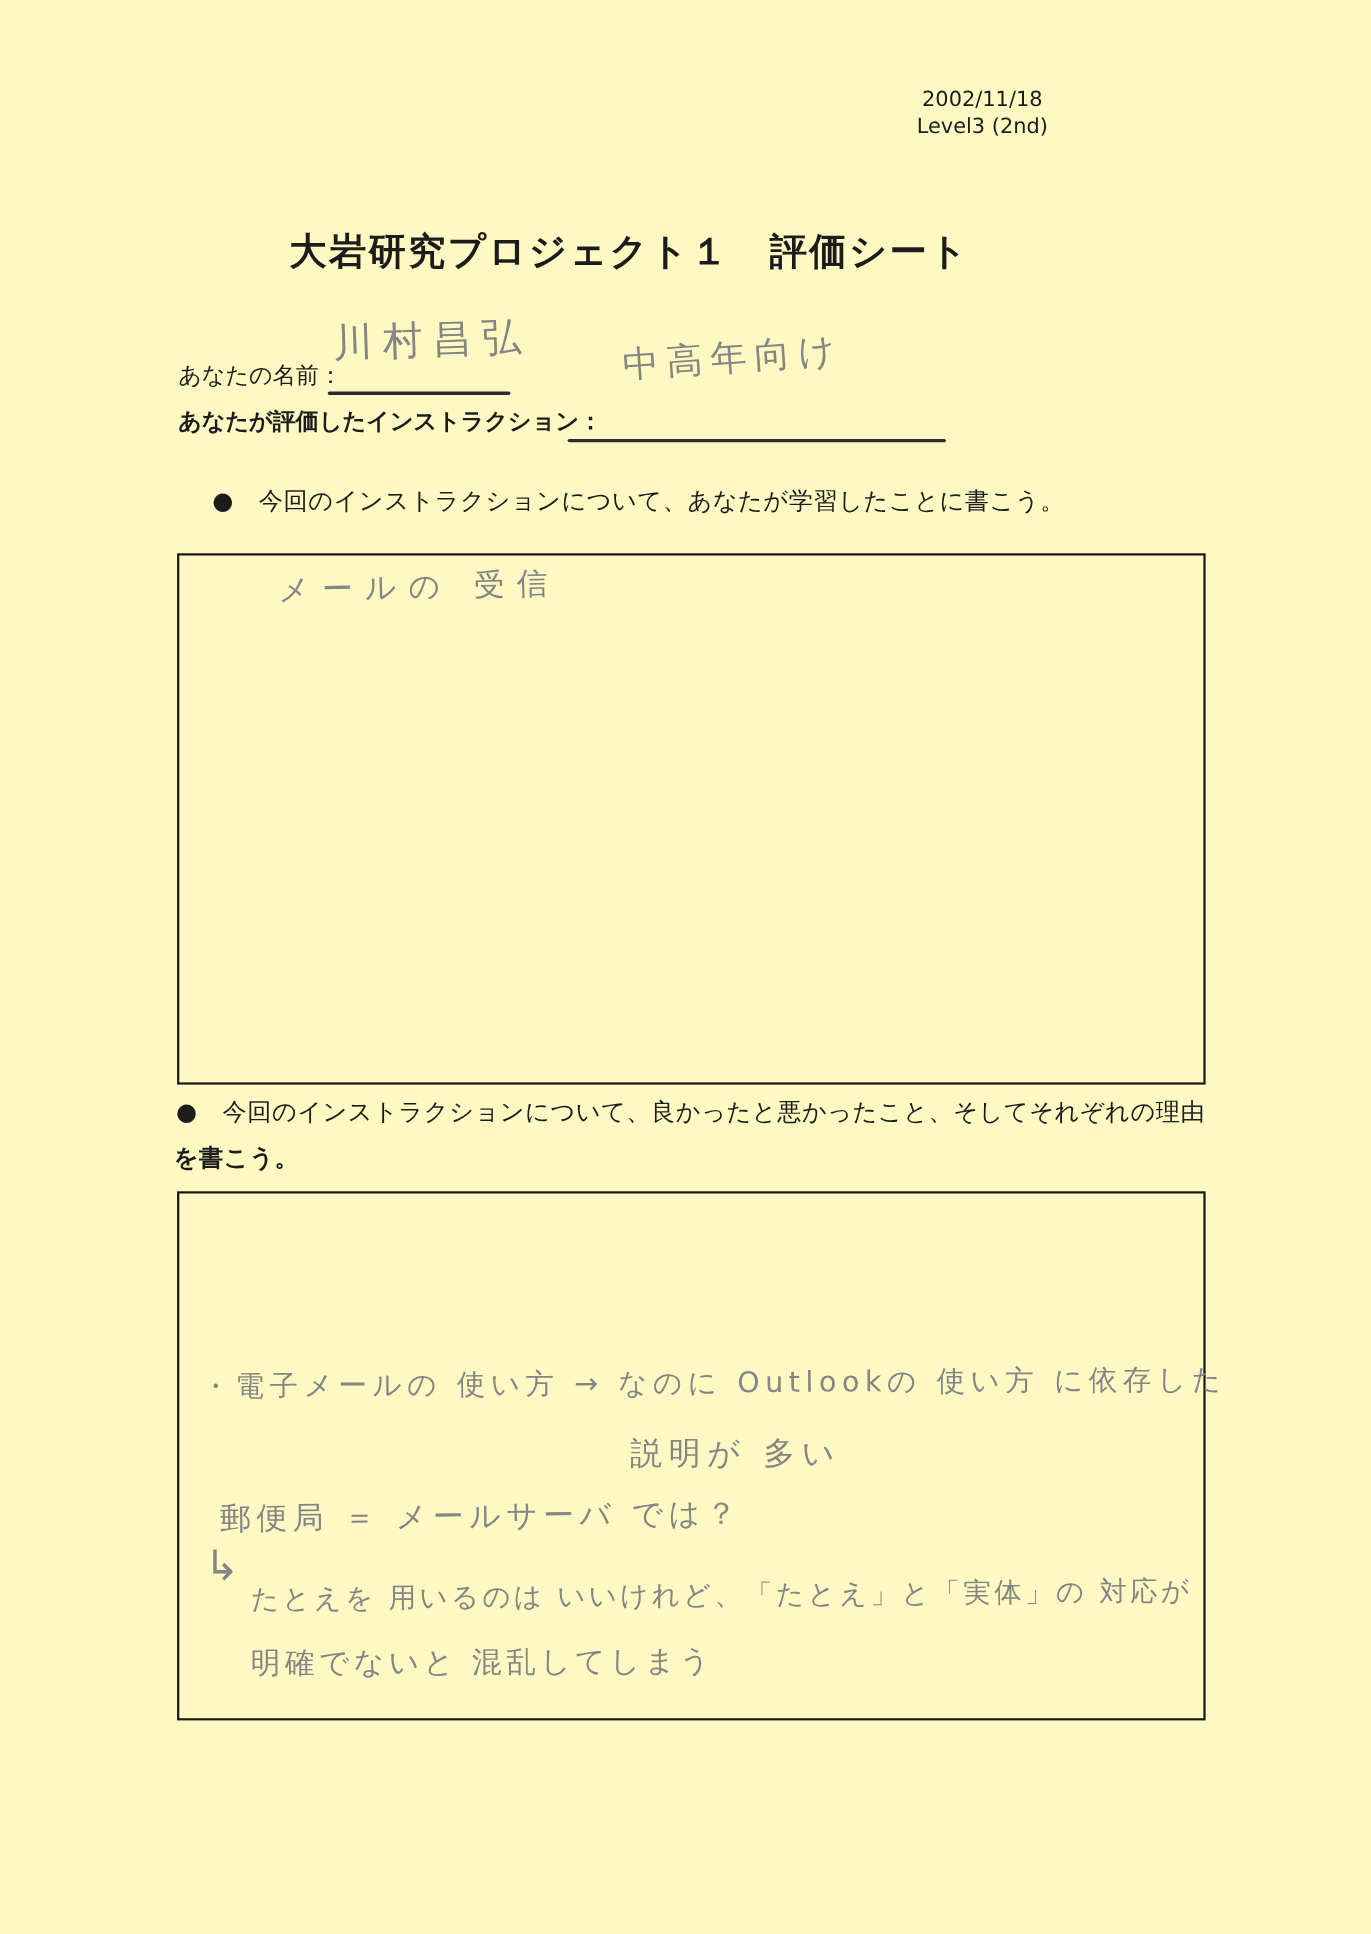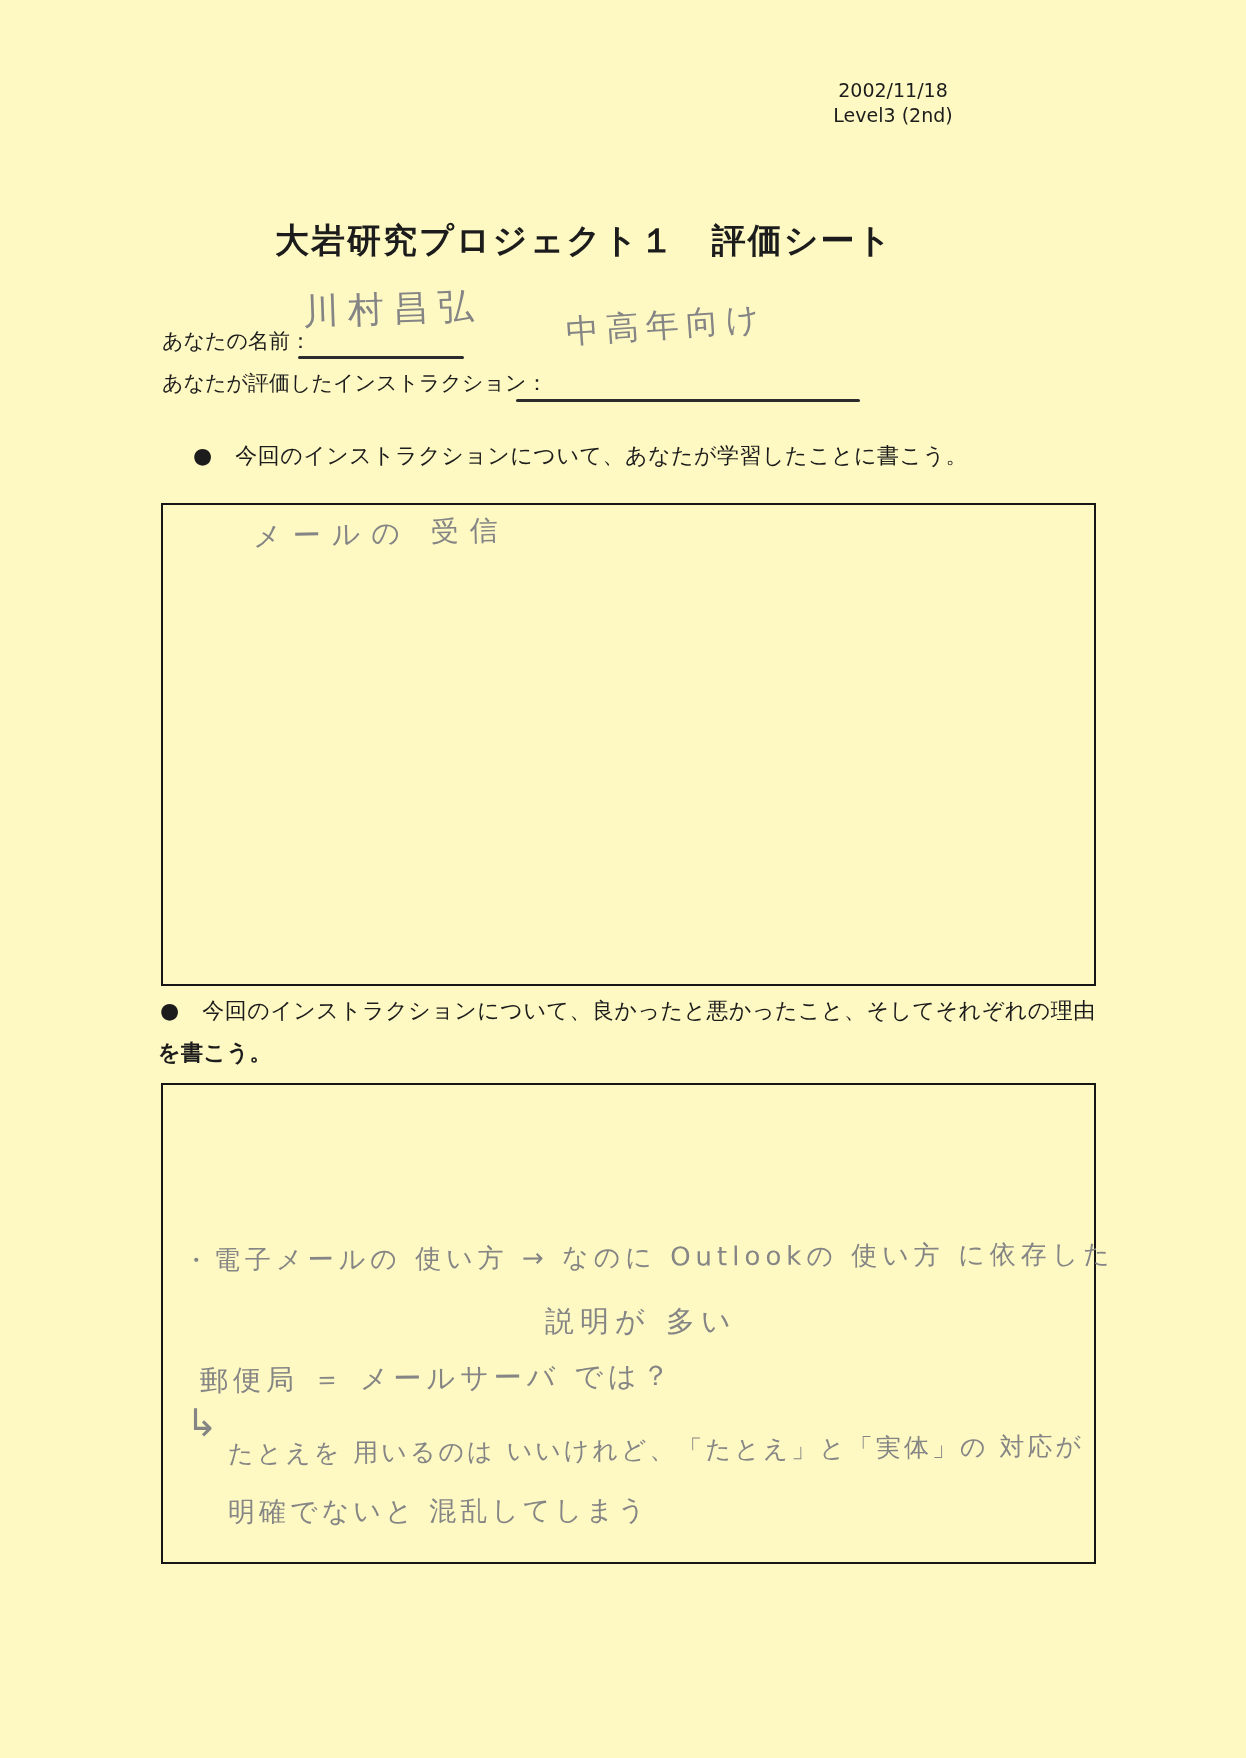--- a/index.html
+++ b/index.html
@@ -9,42 +9,42 @@
     background:#fef9c3;
     font-family:"DejaVu Sans",sans-serif;
     color:#1c1c1c;
     overflow:hidden;
     margin:0 auto;
   }
   .abs{position:absolute;white-space:nowrap;}
   
   .printed{color:#1c1c1c;}
   .corner{top:78px;left:823px;width:140px;text-align:center;font-size:19px;line-height:25px;}
-  .title{top:206px;left:263px;font-size:34px;font-weight:700;letter-spacing:2px;margin:12px;}
+  .title{top:206px;left:263px;font-size:34px;font-weight:700;letter-spacing:2px;margin:0;}
   .label{font-size:21px;}
   .prompt{font-size:22px;letter-spacing:0.5px;}
   
   .underline{height:3px;background:#2c2c2c;border-radius:2px;}
   
   .answer-box{
     position:absolute;
     border:2px solid #161616;
     background:transparent;
   }
   
   .hw{
     color:#858585;
     font-family:"DejaVu Sans",sans-serif;
     transform-origin:left center;
   }
   .hw-name{top:288px;left:303px;font-size:36px;letter-spacing:9px;transform:rotate(-2deg);}
   .hw-instr{top:310px;left:566px;font-size:33px;letter-spacing:7px;transform:rotate(-4deg);}
   .hw-ans1{top:518px;left:253px;font-size:28px;letter-spacing:11px;transform:rotate(-1.5deg);}
   .hw-l1{top:1243px;left:183px;font-size:26px;letter-spacing:5px;transform:rotate(-0.4deg);}
-  .hw-l2{top:1302px;left:545px;font-size:29px;letter-spacing:6px;text-align:center;}
+  .hw-l2{top:1302px;left:573px;font-size:29px;letter-spacing:6px;text-align:center;}
   .hw-l3{top:1362px;left:200px;font-size:28px;letter-spacing:5px;transform:rotate(-0.6deg);}
   .hw-arrow{top:1404px;left:186px;font-size:38px;line-height:38px;}
   .hw-l4{top:1437px;left:228px;font-size:25px;letter-spacing:3px;transform:rotate(-0.5deg);}
   .hw-l5{top:1494px;left:228px;font-size:27px;letter-spacing:4px;transform:rotate(-0.3deg);}
 </style>
 </head>
 <body>
 
 <div class="page">
 
@@ -52,21 +52,21 @@
     <div>2002/11/18</div>
     <div>Level3 (2nd)</div>
   </div>
 
   <h1 class="abs title printed">大岩研究プロジェクト１　評価シート</h1>
 
   <span class="abs label printed" style="top:327px;left:162px;font-family:Liberation Mono, monospace;">あなたの名前：</span>
   <span class="abs hw hw-name">川村昌弘</span>
   <div class="abs underline" style="top:356px;left:298px;width:166px;"></div>
 
-  <span class="abs label printed" style="top:369px;left:162px;">あなたが評価したインストラクション：</span>
+  <span class="abs label printed" style="top:369px;left:162px;font-weight:bold;">あなたが評価したインストラクション：</span>
   <span class="abs hw hw-instr">中高年向け</span>
   <div class="abs underline" style="top:399px;left:516px;width:344px;"></div>
 
   <div class="abs prompt printed" style="top:441px;left:160px;margin-left:33px;">●　今回のインストラクションについて、あなたが学習したことに書こう。</div>
 
   <div class="answer-box" style="top:503px;left:161px;width:931px;height:479px;"></div>
   <span class="abs hw hw-ans1">メールの 受信</span>
 
   <div class="abs prompt printed" style="top:996px;left:160px;">●　今回のインストラクションについて、良かったと悪かったこと、そしてそれぞれの理由</div>
   <div class="abs prompt printed" style="top:1038px;left:158px;font-weight:bold;">を書こう。</div>

